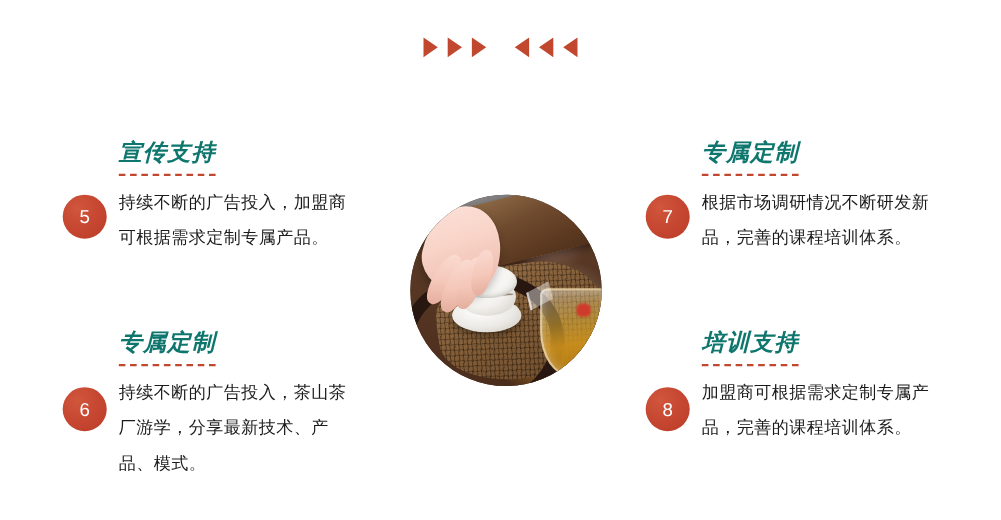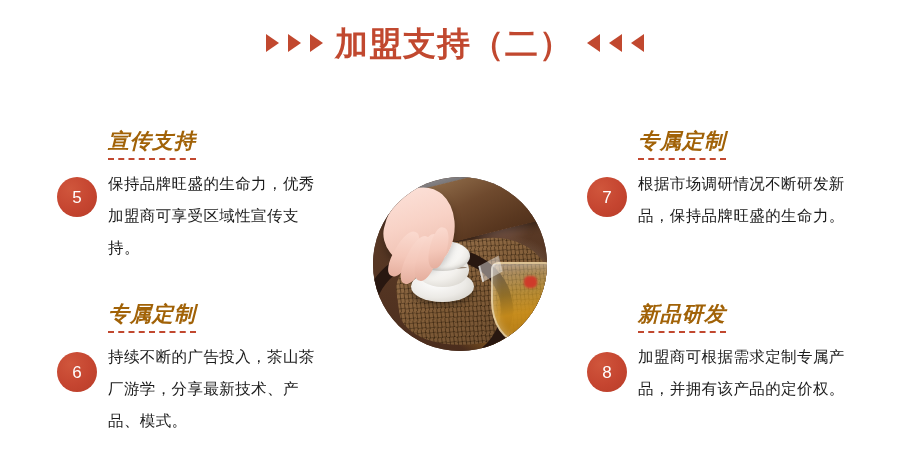--- a/index.html
+++ b/index.html
@@ -238,25 +238,25 @@
     line-height: 1;
     font-family: "Liberation Sans", sans-serif;
   }
   .feature .head {
     position: absolute;
     left: 51px;
     top: 0;
     font-size: 21px;
     font-weight: bold;
     font-style: italic;
-    color: #a16207;
+    color: #0f766e;
     letter-spacing: 1px;
     line-height: 1.05;
     white-space: nowrap;
-    font-family: Liberation Serif, serif;
+    font-family: Liberation Mono, monospace;
   }
   .feature .rule {
     position: absolute;
     left: 51px;
     top: 28px;
     width: 88px;
     height: 0;
     border-top: 2px dashed #c1482f;
   }
   .feature .body {
@@ -283,21 +283,20 @@
 </style>
 </head>
 <body>
 
 <div class="title-row">
   <span class="tri-group left">
     <span class="tri right-point"></span>
     <span class="tri right-point"></span>
     <span class="tri right-point"></span>
   </span>
-  <span class="page-title">加盟支持（二）</span>
   <span class="tri-group right">
     <span class="tri left-point"></span>
     <span class="tri left-point"></span>
     <span class="tri left-point"></span>
   </span>
 </div>
 
 <div class="photo-circle">
   <div class="photo-inner">
     <div class="bokeh"></div>
@@ -316,35 +315,35 @@
     <div class="pitcher"></div>
     <div class="pitcher-spout"></div>
     <div class="blur-red"></div>
   </div>
 </div>
 
 <div class="feature" id="feat-5">
   <div class="badge">5</div>
   <div class="head">宣传支持</div>
   <div class="rule"></div>
-  <div class="body">保持品牌旺盛的生命力，优秀加盟商可享受区域性宣传支持。</div>
+  <div class="body">持续不断的广告投入，加盟商可根据需求定制专属产品。</div>
 </div>
 
 <div class="feature" id="feat-6">
   <div class="badge">6</div>
   <div class="head">专属定制</div>
   <div class="rule"></div>
   <div class="body">持续不断的广告投入，茶山茶厂游学，分享最新技术、产品、模式。</div>
 </div>
 
 <div class="feature" id="feat-7">
   <div class="badge">7</div>
   <div class="head">专属定制</div>
   <div class="rule"></div>
-  <div class="body">根据市场调研情况不断研发新品，保持品牌旺盛的生命力。</div>
+  <div class="body">根据市场调研情况不断研发新品，完善的课程培训体系。</div>
 </div>
 
 <div class="feature" id="feat-8">
   <div class="badge">8</div>
-  <div class="head">新品研发</div>
+  <div class="head">培训支持</div>
   <div class="rule"></div>
-  <div class="body">加盟商可根据需求定制专属产品，并拥有该产品的定价权。</div>
+  <div class="body">加盟商可根据需求定制专属产品，完善的课程培训体系。</div>
 </div>
 
 </body></html>

